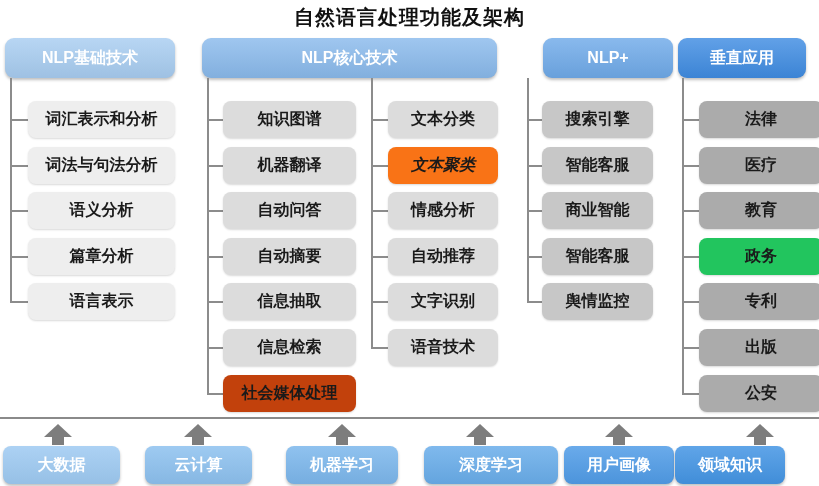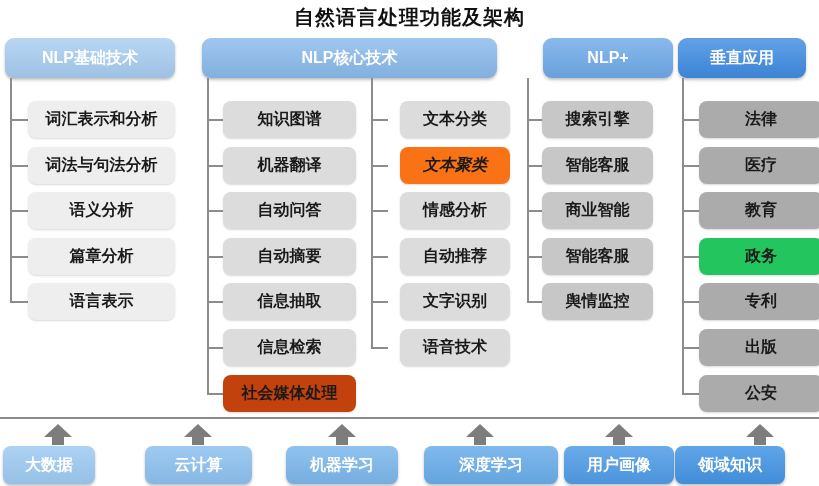--- a/index.html
+++ b/index.html
@@ -19,21 +19,21 @@
   }
   .hdr-shade{background-image:linear-gradient(rgba(255,255,255,.18),rgba(0,0,0,.06));}
   .node{
     position:absolute;height:37px;border-radius:8px;
     display:flex;align-items:center;justify-content:center;
     font-size:16px;font-weight:600;color:#1a1a1a;
     box-shadow:0 1px 2px rgba(0,0,0,.15);
   }
   .n-basic{left:28px;width:147px;}
   .n-core-l{left:223px;width:133px;}
-  .n-core-r{left:400px;width:110px;}
+  .n-core-r{left:388px;width:110px;}
   .n-plus{left:542px;width:111px;}
   .n-vert{left:699px;width:124px;}
   .r0{top:101px}.r1{top:147px}.r2{top:192px}.r3{top:238px}.r4{top:283px}.r5{top:329px}.r6{top:375px}
   .vline,.tick{position:absolute;background:#8c8c8c;}
   .vline{width:2px;}
   .tick{height:2px;}
   .t0{top:119px}.t1{top:165px}.t2{top:210px}.t3{top:256px}.t4{top:301px}.t5{top:347px}.t6{top:393px}
   .tk-basic{left:10px;width:18px}
   .tk-core-l{left:207px;width:16px}
   .tk-core-r{left:371px;width:17px}
@@ -147,20 +147,20 @@
 
   <div class="sep"></div>
 
   <div class="arrow" style="left:44px;"></div>
   <div class="arrow" style="left:184px;"></div>
   <div class="arrow" style="left:328px;"></div>
   <div class="arrow" style="left:466px;"></div>
   <div class="arrow" style="left:605px;"></div>
   <div class="arrow" style="left:746px;"></div>
 
-  <div class="fbox" style="left: 3px; width: 92px; background-color: rgb(158, 202, 242);">大数据</div>
+  <div class="fbox" style="left: 3px; width: 117px; background-color: rgb(158, 202, 242);">大数据</div>
   <div class="fbox" style="left: 145px; width: 107px; background-color: rgb(141, 193, 239);">云计算</div>
   <div class="fbox" style="left: 286px; width: 112px; background-color: rgb(124, 183, 236);">机器学习</div>
   <div class="fbox" style="left: 424px; width: 134px; background-color: rgb(105, 173, 234);">深度学习</div>
   <div class="fbox" style="left: 564px; width: 110px; background-color: rgb(80, 156, 231);">用户画像</div>
   <div class="fbox" style="left: 675px; width: 110px; background-color: rgb(68, 149, 228);">领域知识</div>
 
 </div>
 
 </body></html>

